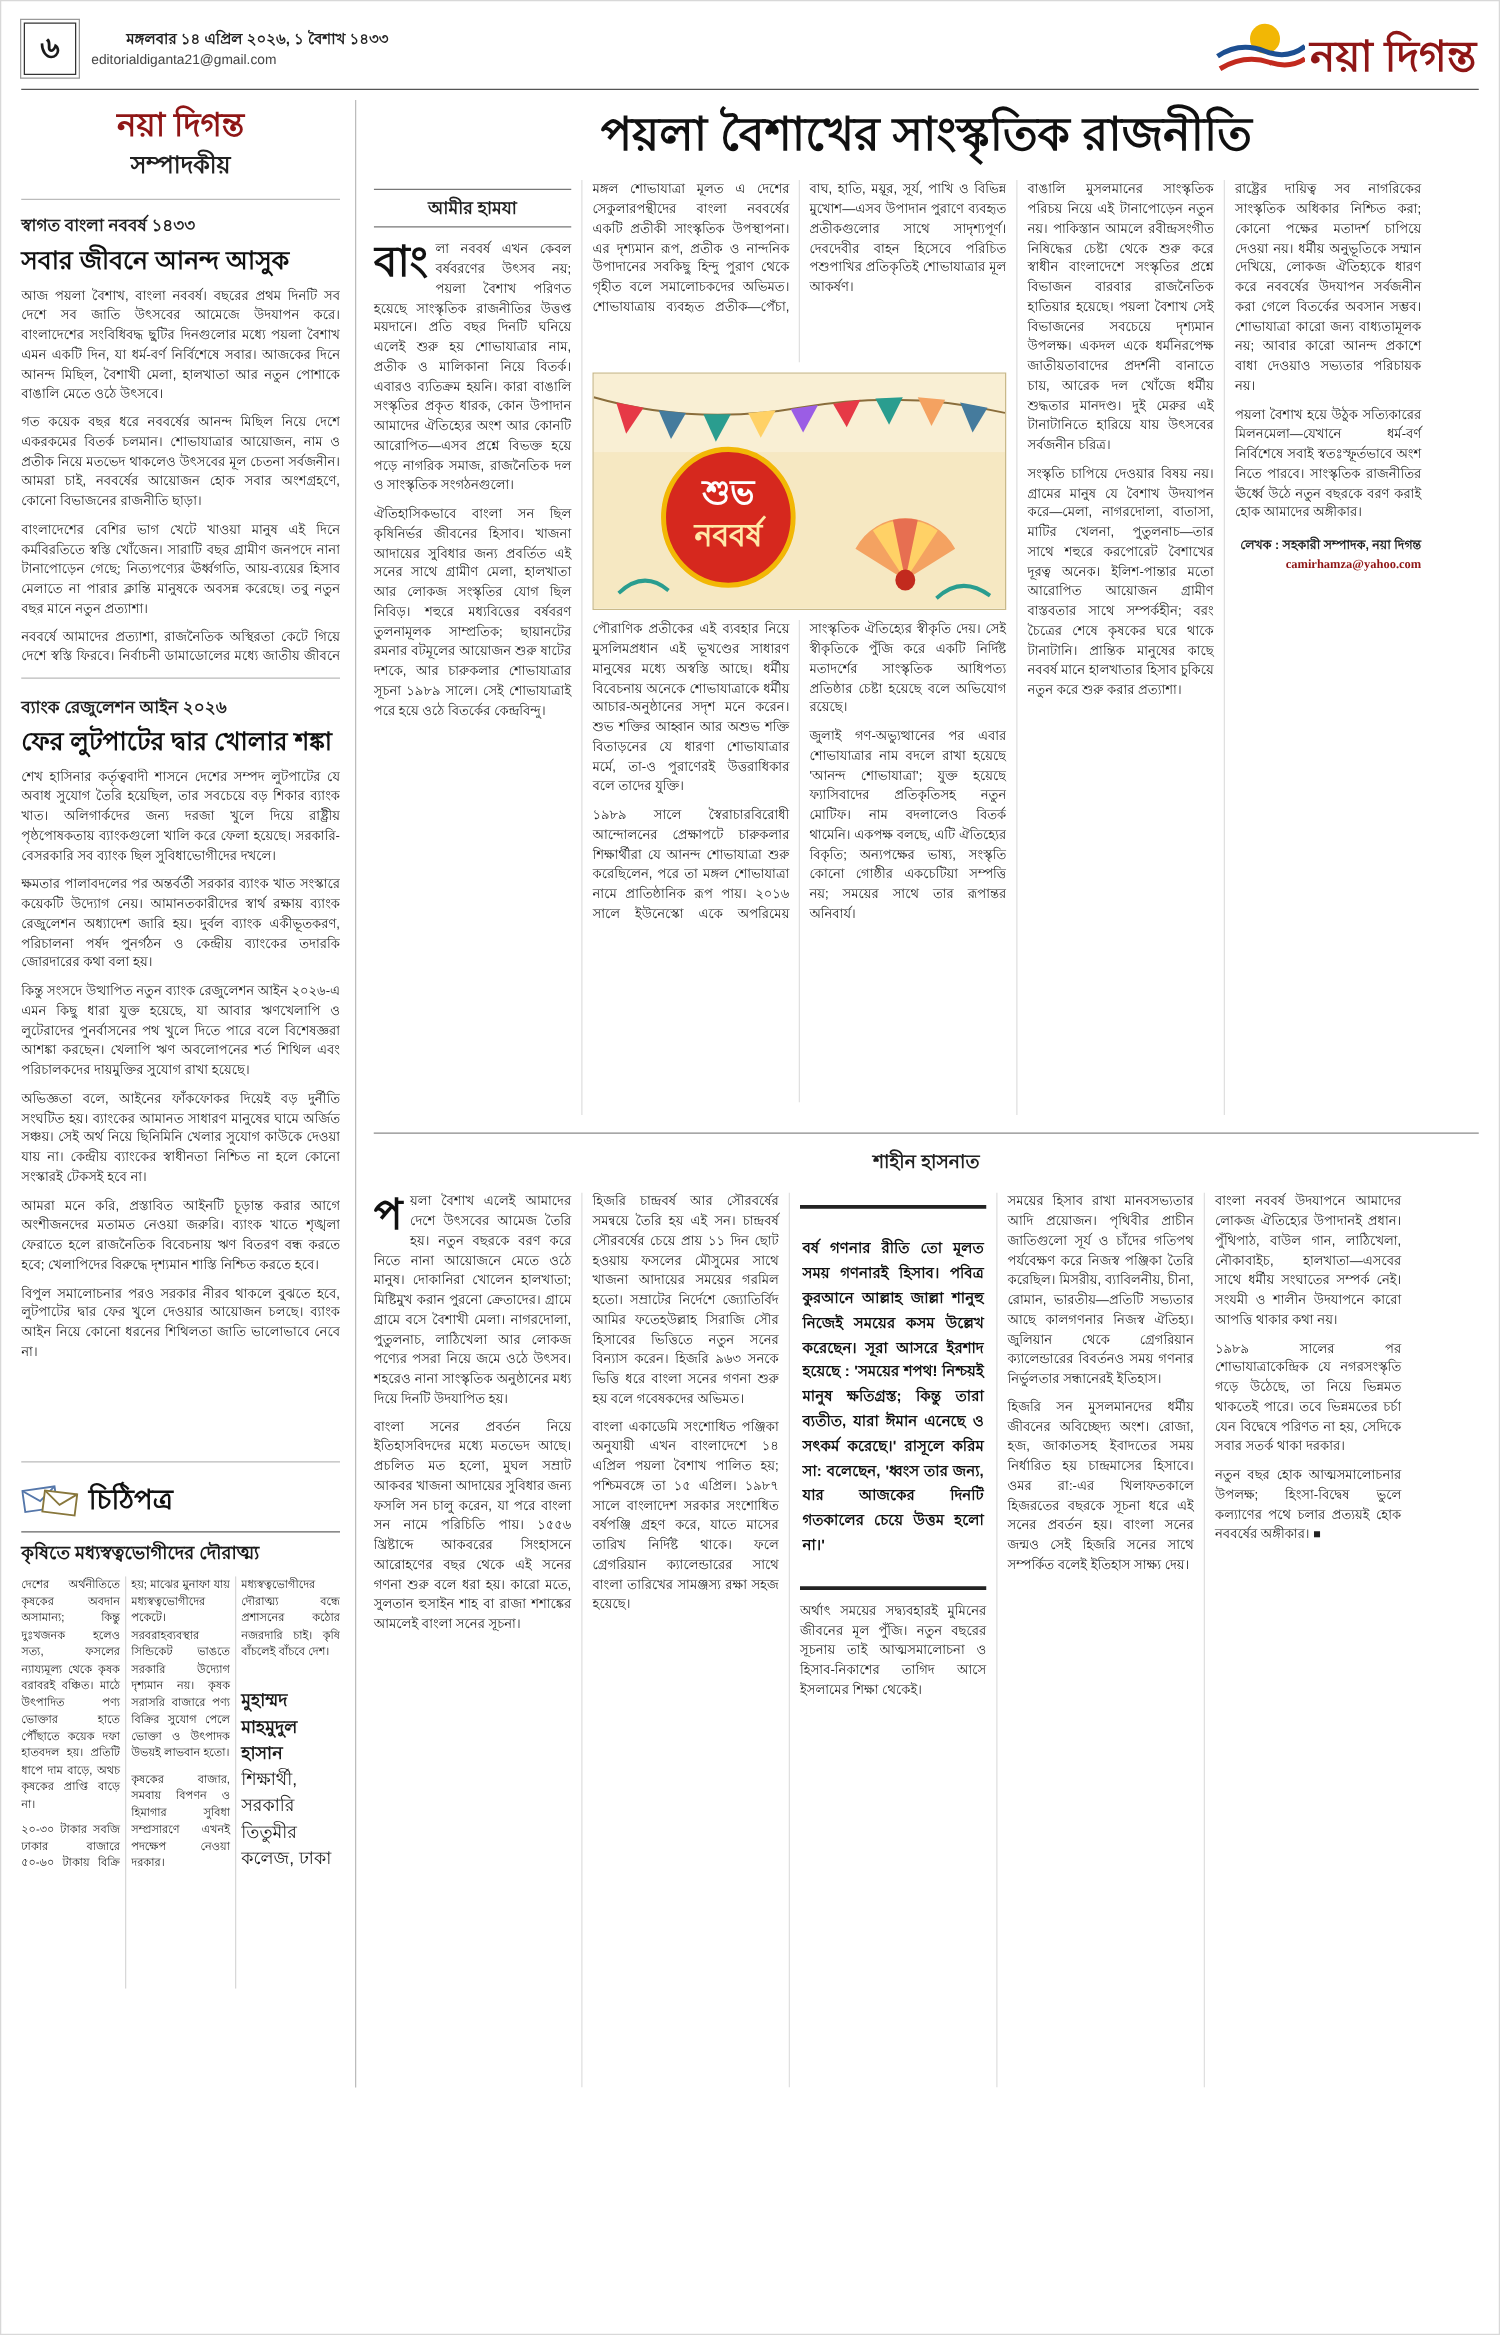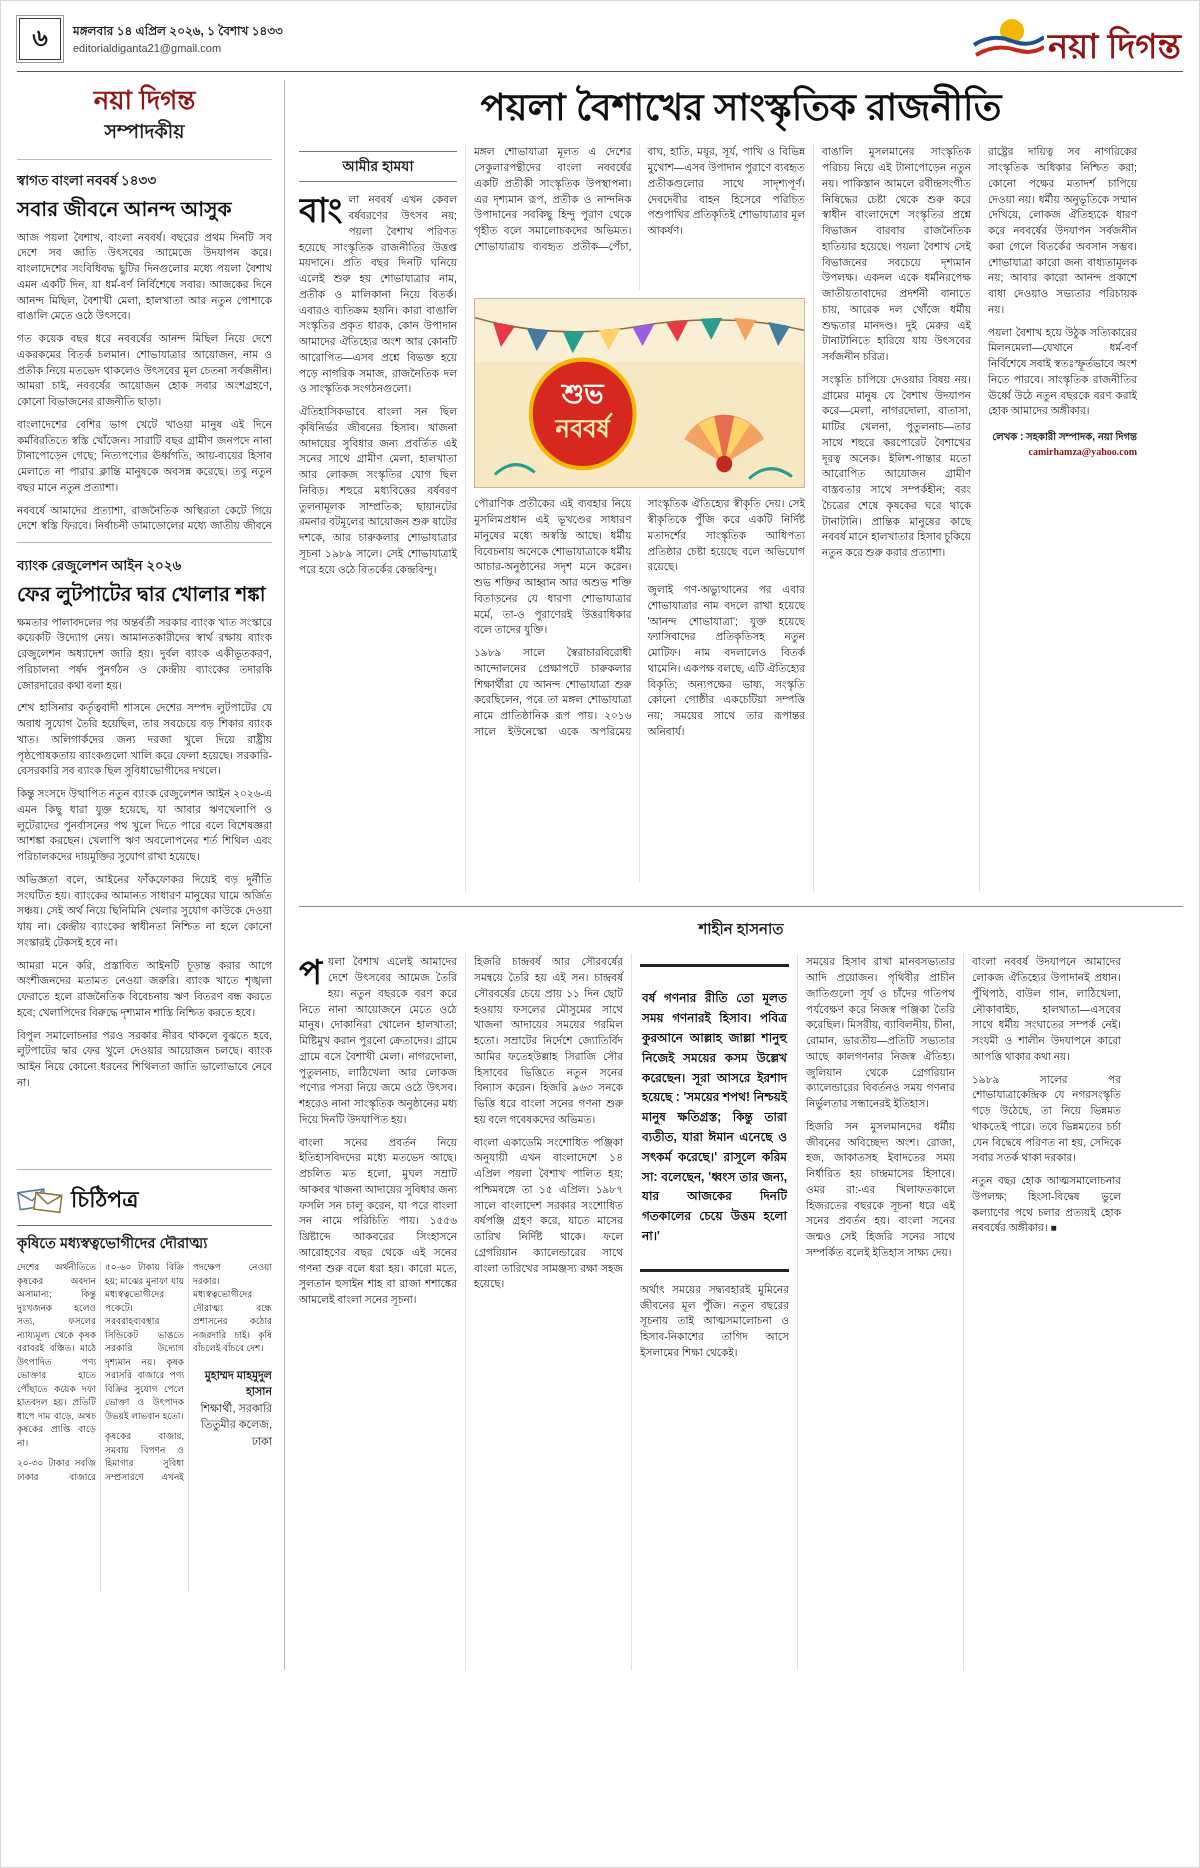--- a/index.html
+++ b/index.html
@@ -4,21 +4,21 @@
 <style>
   * { box-sizing: border-box; }
   body { margin:0; background:#e9e9e9; font-family:"Liberation Sans", sans-serif; }
   .page { width:1200px; min-height:1868px; margin:0 auto; background:#ffffff; padding:10px 16px 24px; color:#1a1a1a; border:1px solid #d8d8d8; }
 
   
   .top-bar { display:flex; align-items:center; justify-content:space-between; border-bottom:1.5px solid #555; padding:4px 2px 8px; }
   .top-left { display:flex; align-items:center; gap:12px; }
   .page-num-box { width:42px; height:42px; border:1.6px solid #333; outline:1px solid #999; outline-offset:2px; display:flex; align-items:center; justify-content:center; font-size:24px; font-weight:bold; }
   .date-block { font-size:12px; line-height:1.5; }
-  .date-line { font-weight:bold; color:#222; }
+  .date-line { font-weight:bold; color:#222;margin-left:28px; }
   .email-line { color:#444; font-size:11px; }
   .masthead { position:relative; display:flex; align-items:flex-end; gap:4px; }
   .masthead-text { font-size:34px; font-weight:bold; color:#8f1616; line-height:1; position:relative; z-index:2; }
   .masthead-svg { position:relative; z-index:1; margin-bottom:2px; }
 
   
   .content { display:flex; margin-top:8px; }
   .sidebar { width:268px; padding-right:12px; border-right:1px solid #bcbcbc; flex:none; }
   .main { flex:1; padding-left:14px; min-width:0; }
 
@@ -34,21 +34,21 @@
   .sb-body-2 { height:542px; }
   .p { margin:0 0 7px; }
   .p:last-child { margin-bottom:0; }
 
   
   .letters-head { display:flex; align-items:center; gap:8px; margin:4px 0 6px; }
   .letters-title { font-size:22px; font-weight:bold; color:#111; }
   .letters-rule { border:none; border-top:1.5px solid #666; margin:2px 0 8px; }
   .letter-headline { font-size:14.5px; font-weight:bold; line-height:1.35; margin:0 0 8px; }
   .letter-cols { column-count:3; column-gap:9px; column-rule:1px solid #d8d8d8; font-size:9px; line-height:1.5; text-align:justify; height:330px; overflow:hidden; }
-  .letter-sig { margin-top:11px; font-size:11px; text-align:right; }
+  .letter-sig { margin-top:21px; font-size:14px; text-align:left; }
   .letter-sig .sig-name { font-weight:bold; }
 
   
   .lead-headline { font-size:37px; font-weight:bold; text-align:center; color:#101010; margin:6px 0 14px; line-height:1.2; }
   .acols { display:flex; height:748px; overflow:hidden; }
   .acol { width:166px; flex:none; padding:0 8px; border-left:1px solid #e0e0e0; font-size:10.5px; line-height:1.5; text-align:justify; color:#222; overflow:hidden; }
   .acol:first-child { border-left:none; padding-left:0; }
   .acol-wide { width:348px; flex:none; padding:0 8px; border-left:1px solid #e0e0e0; overflow:hidden; }
   .twocol { column-count:2; column-gap:16px; column-rule:1px solid #e0e0e0; font-size:10.5px; line-height:1.5; text-align:justify; color:#222; overflow:hidden; }
   .twocol.top { height:146px; margin-bottom:8px; }
@@ -126,22 +126,22 @@
 
         </div>
       </article>
 
       <hr class="sb-rule">
 
       <article>
         <div class="editorial-kicker">ব্যাংক রেজুলেশন আইন ২০২৬</div>
         <h2 class="editorial-headline">ফের লুটপাটের দ্বার খোলার শঙ্কা</h2>
         <div class="sb-body sb-body-2">
+          <p class="p">শেখ হাসিনার কর্তৃত্ববাদী শাসনে দেশের সম্পদ লুটপাটের যে অবাধ সুযোগ তৈরি হয়েছিল, তার সবচেয়ে বড় শিকার ব্যাংক খাত। অলিগার্কদের জন্য দরজা খুলে দিয়ে রাষ্ট্রীয় পৃষ্ঠপোষকতায় ব্যাংকগুলো খালি করে ফেলা হয়েছে। সরকারি-বেসরকারি সব ব্যাংক ছিল সুবিধাভোগীদের দখলে।</p>
           <p class="p">ক্ষমতার পালাবদলের পর অন্তর্বর্তী সরকার ব্যাংক খাত সংস্কারে কয়েকটি উদ্যোগ নেয়। আমানতকারীদের স্বার্থ রক্ষায় ব্যাংক রেজুলেশন অধ্যাদেশ জারি হয়। দুর্বল ব্যাংক একীভূতকরণ, পরিচালনা পর্ষদ পুনর্গঠন ও কেন্দ্রীয় ব্যাংকের তদারকি জোরদারের কথা বলা হয়।</p>
-          <p class="p">শেখ হাসিনার কর্তৃত্ববাদী শাসনে দেশের সম্পদ লুটপাটের যে অবাধ সুযোগ তৈরি হয়েছিল, তার সবচেয়ে বড় শিকার ব্যাংক খাত। অলিগার্কদের জন্য দরজা খুলে দিয়ে রাষ্ট্রীয় পৃষ্ঠপোষকতায় ব্যাংকগুলো খালি করে ফেলা হয়েছে। সরকারি-বেসরকারি সব ব্যাংক ছিল সুবিধাভোগীদের দখলে।</p>
           <p class="p">কিন্তু সংসদে উত্থাপিত নতুন ব্যাংক রেজুলেশন আইন ২০২৬-এ এমন কিছু ধারা যুক্ত হয়েছে, যা আবার ঋণখেলাপি ও লুটেরাদের পুনর্বাসনের পথ খুলে দিতে পারে বলে বিশেষজ্ঞরা আশঙ্কা করছেন। খেলাপি ঋণ অবলোপনের শর্ত শিথিল এবং পরিচালকদের দায়মুক্তির সুযোগ রাখা হয়েছে।</p>
           <p class="p">অভিজ্ঞতা বলে, আইনের ফাঁকফোকর দিয়েই বড় দুর্নীতি সংঘটিত হয়। ব্যাংকের আমানত সাধারণ মানুষের ঘামে অর্জিত সঞ্চয়। সেই অর্থ নিয়ে ছিনিমিনি খেলার সুযোগ কাউকে দেওয়া যায় না। কেন্দ্রীয় ব্যাংকের স্বাধীনতা নিশ্চিত না হলে কোনো সংস্কারই টেকসই হবে না।</p>
           <p class="p">আমরা মনে করি, প্রস্তাবিত আইনটি চূড়ান্ত করার আগে অংশীজনদের মতামত নেওয়া জরুরি। ব্যাংক খাতে শৃঙ্খলা ফেরাতে হলে রাজনৈতিক বিবেচনায় ঋণ বিতরণ বন্ধ করতে হবে; খেলাপিদের বিরুদ্ধে দৃশ্যমান শাস্তি নিশ্চিত করতে হবে।</p>
           <p class="p">বিপুল সমালোচনার পরও সরকার নীরব থাকলে বুঝতে হবে, লুটপাটের দ্বার ফের খুলে দেওয়ার আয়োজন চলছে। ব্যাংক আইন নিয়ে কোনো ধরনের শিথিলতা জাতি ভালোভাবে নেবে না।</p>
         </div>
       </article>
 
       <hr class="sb-rule">
 
       <section>

